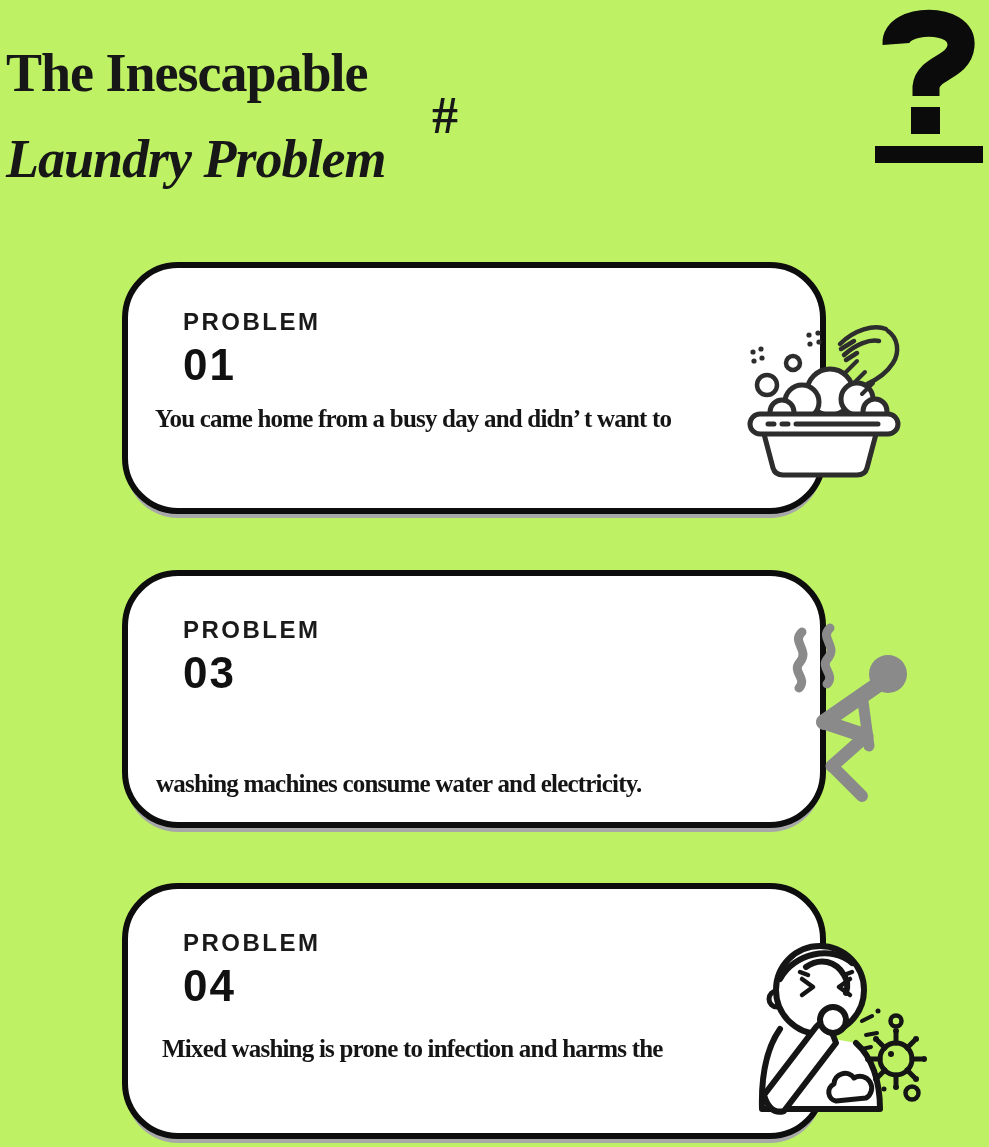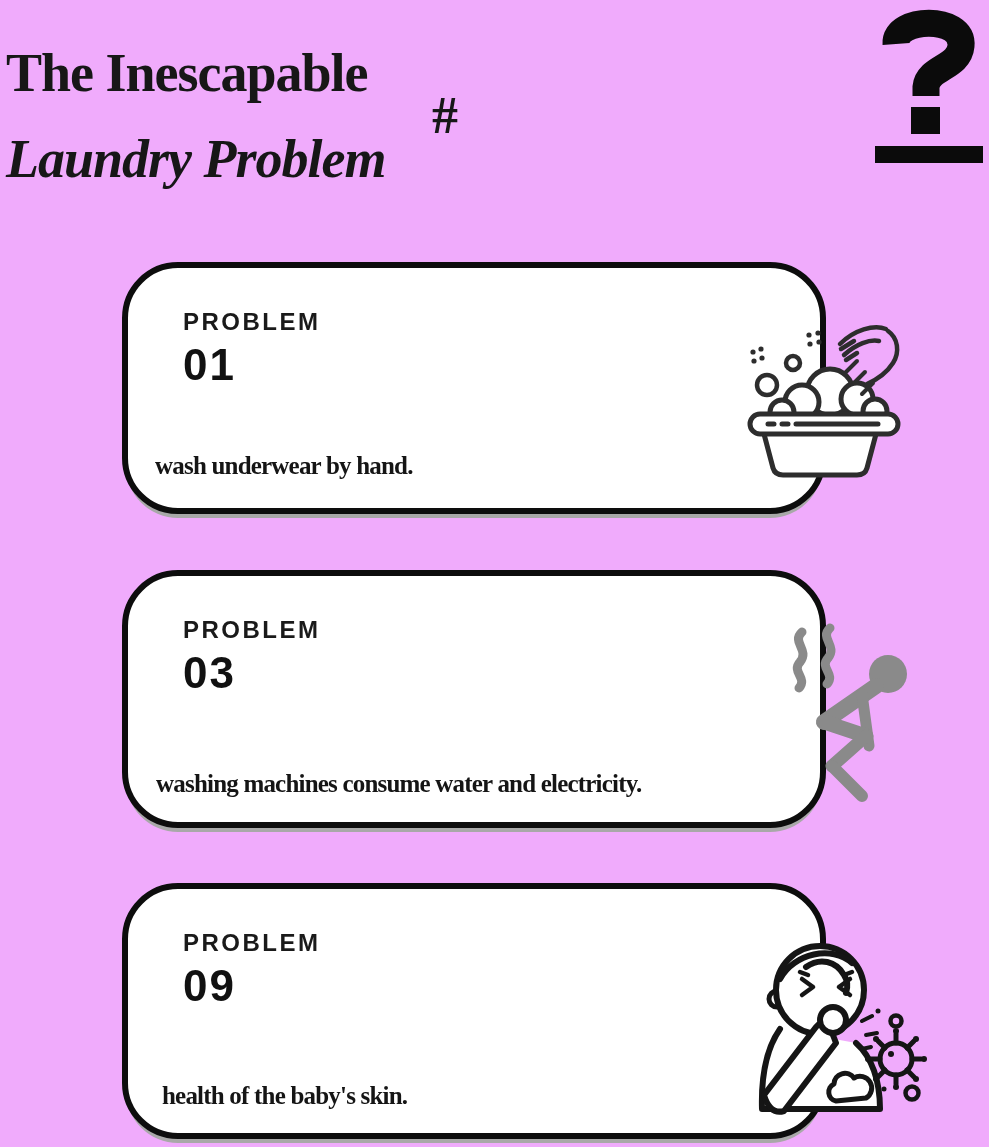--- a/index.html
+++ b/index.html
@@ -1,17 +1,17 @@
 <!DOCTYPE html>
 <html><head>
 <meta charset="utf-8">
 <style>
   html,body{margin:0;padding:0;background:#ffffff;}
   .canvas{
-    position:relative;width:989px;height:1147px;background:#f0abfc;
+    position:relative;width:989px;height:1147px;background:#bef264;
     overflow:hidden;font-family:"Liberation Serif", serif;color:#151515;
   }
   
   .title-line{
     position:absolute;left:6px;font-weight:bold;font-size:54px;
     letter-spacing:-1px;color:#171717;white-space:nowrap;
   }
   .title-1{top:42px;}
   .title-2{top:128px;font-style:italic;}
   .hash{
@@ -64,21 +64,21 @@
 
   <svg class="qmark-svg" width="118" height="166" viewBox="0 0 118 166">
     <path d="M26,42 C24,15 94,13 91,44 C89,66 58,65 56,85 L56,94" fill="none" stroke="#0b0b0b" stroke-width="27"></path>
     <rect x="41" y="105" width="29" height="27" fill="#0b0b0b"></rect>
     <rect x="5" y="144" width="108" height="17" fill="#0b0b0b"></rect>
   </svg>
 
   <div class="card card-1">
     <div class="label">PROBLEM</div>
     <div class="number">01</div>
-    <div class="bodyline c1-l2">wash underwear by hand.</div>
+    <div class="bodyline c1-l1">You came home from a busy day and didn’ t want to</div>
 
     <svg class="icon-box icon-1" width="180" height="158" viewBox="0 0 180 158">
       <g stroke="#2d2d2d" fill="none" stroke-linecap="round" stroke-linejoin="round">
 
         <g fill="#2d2d2d" stroke="none">
           <circle cx="13" cy="30" r="2.6"></circle>
             <circle cx="21" cy="27" r="2.6"></circle>
           <circle cx="14" cy="39" r="2.6"></circle>
             <circle cx="22" cy="36" r="2.6"></circle>
           <circle cx="69" cy="13" r="2.6"></circle>
@@ -138,22 +138,22 @@
 
         <path d="M38,102 L80,116" stroke-width="15"></path>
         <path d="M80,116 L46,146" stroke-width="13"></path>
         <path d="M46,146 L76,176" stroke-width="12"></path>
       </g>
     </svg>
   </div>
 
   <div class="card card-3">
     <div class="label">PROBLEM</div>
-    <div class="number">09</div>
-    <div class="bodyline c3-l2">health of the baby's skin.</div>
+    <div class="number">04</div>
+    <div class="bodyline c3-l1">Mixed washing is prone to infection and harms the</div>
 
     <svg class="icon-box icon-3" width="200" height="200" viewBox="0 0 200 200">
       <g stroke="#151515" fill="none" stroke-linecap="round" stroke-linejoin="round">
 
         <path d="M30,106 C16,126 11,152 12,186 L130,186 C130,158 122,134 106,120" stroke-width="6" fill="#ffffff"></path>
 
         <circle cx="27" cy="76" r="8" stroke-width="5" fill="#ffffff"></circle>
 
         <circle cx="70" cy="67" r="44" stroke-width="6" fill="#ffffff"></circle>
 

